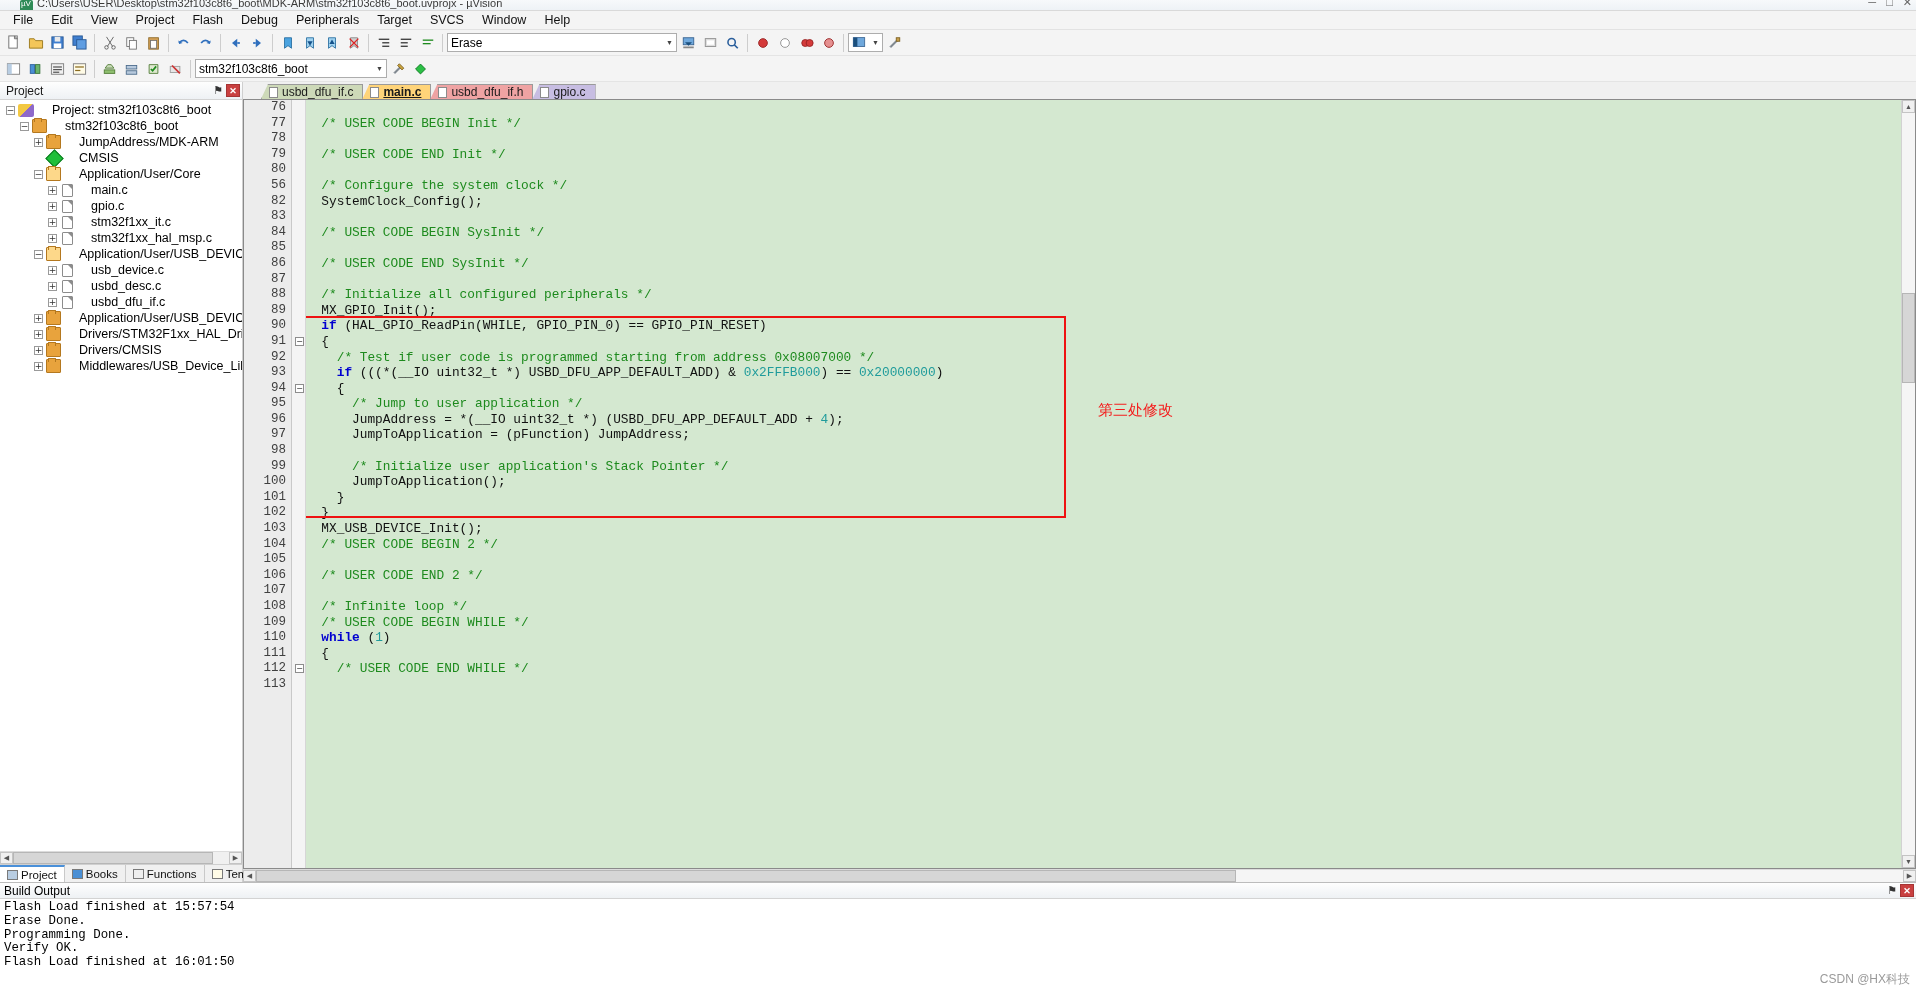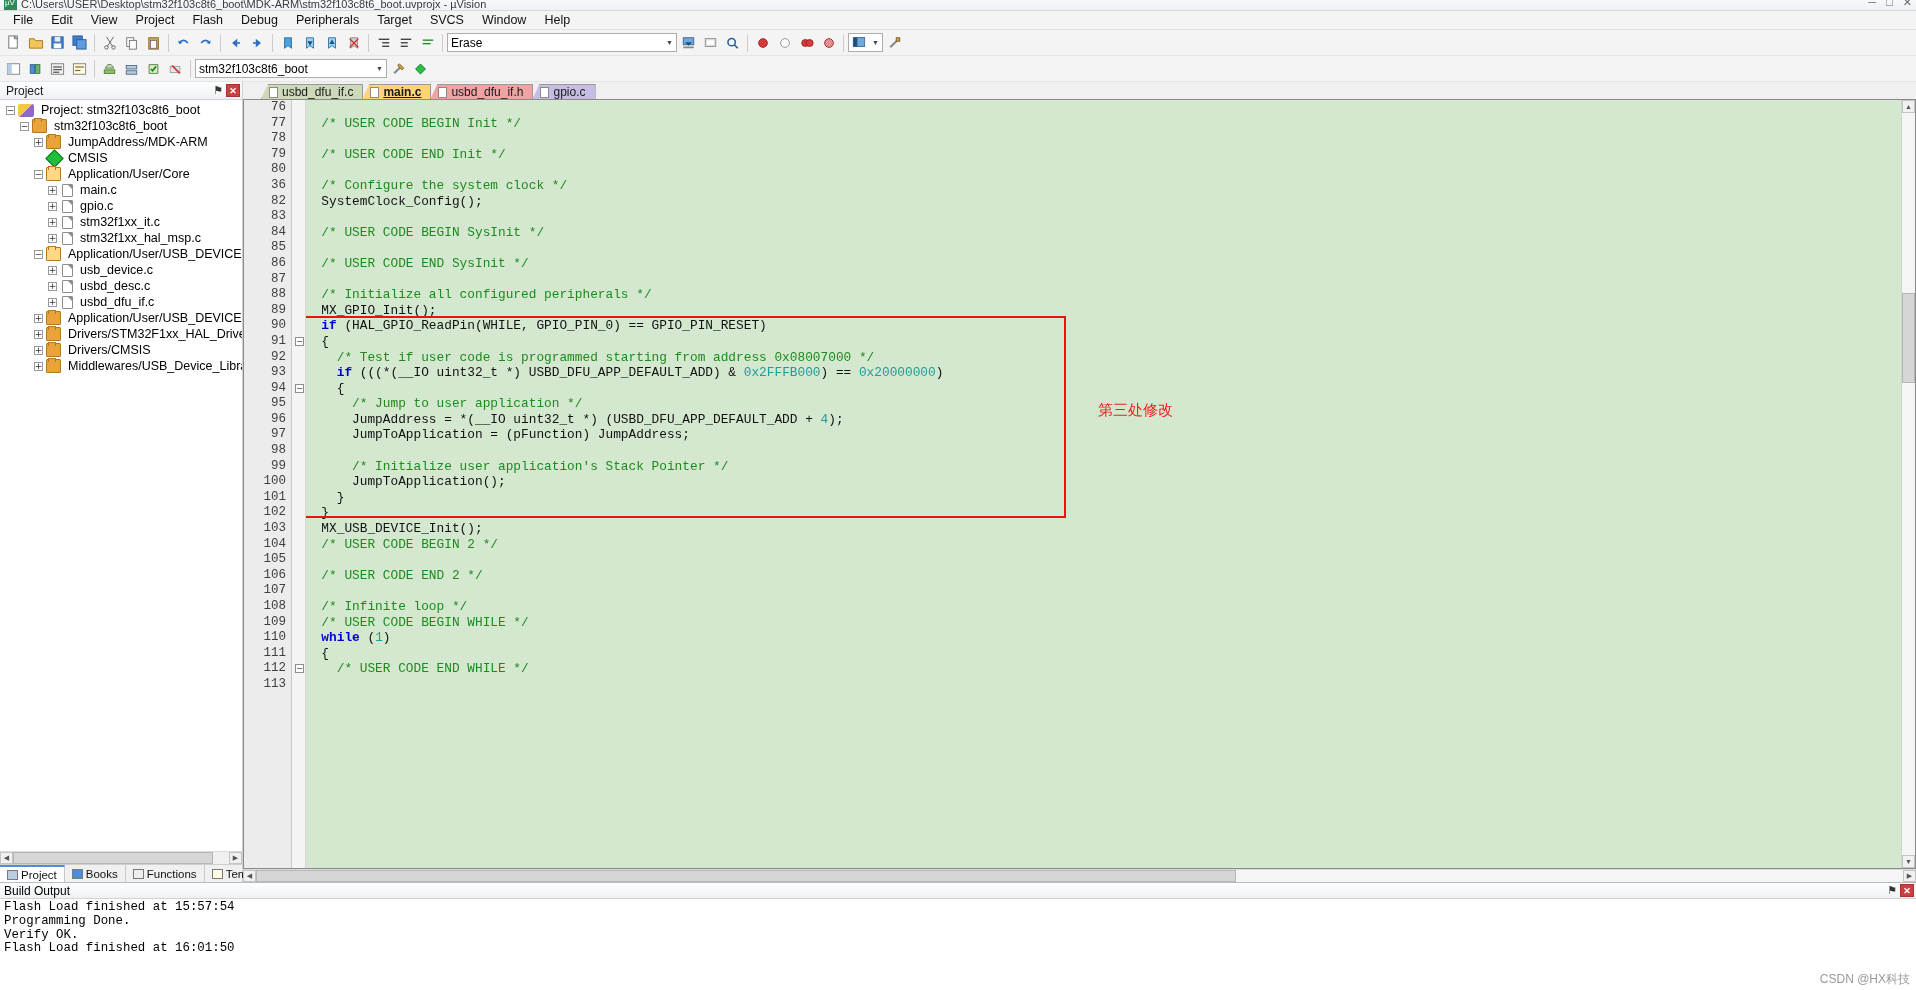--- a/index.html
+++ b/index.html
@@ -11,22 +11,22 @@
     font-family: "Liberation Sans", sans-serif;
     font-size: 12px;
     color: #000;
   }
   #app { width: 1916px; height: 990px; display: flex; flex-direction: column; position: relative; }
 
   
   .titlebar {
     height: 11px;
     background: linear-gradient(to bottom,#f7f9fb,#eef2f6);
-    display: flex; align-items: center;
-    padding: 0 4px;
+    display: flex; 
+    padding: 0 20px;
     font-size: 11px; color: #3a3a3a;
     overflow: hidden; position: relative;
     border-bottom: 1px solid #d9d9d9;
   }
   .titlebar .tb-icon {
     width: 13px; height: 13px; margin-right: 4px; flex: 0 0 auto;
     background: #2e8b57; border-radius: 2px; position: relative;
   }
   .titlebar .tb-icon::after{
     content:"µV"; position:absolute; left:1px; top:-1px; font-size:8px; color:#fff;
@@ -92,21 +92,21 @@
   }
   .tree { flex:1 1 auto; background:#fff; overflow: hidden; padding-top:2px; font-size:12.5px; }
   .trow { display:flex; align-items:center; height:16px; white-space:nowrap; }
   .exp {
     width:9px;height:9px;border:1px solid #9a9a9a;background:#fff;
     display:inline-flex;align-items:center;justify-content:center;
     font-size:9px;line-height:7px; color:#333; flex:0 0 auto; margin-right:3px;
     font-family:"DejaVu Sans", sans-serif;
   }
   .exp.none { border:none; background:transparent; }
-  .tlabel { margin-left:5px; }
+  .tlabel { margin-left:16px; }
   .ic { width:15px; height:14px; flex:0 0 auto; margin-right:2px; position:relative;}
   .ic-folder-closed { background:#e8a33d; border:1px solid #b4781f; border-radius:1px; }
   .ic-folder-closed::before{content:"";position:absolute;left:1px;top:-2px;width:6px;height:3px;background:#e8a33d;border:1px solid #b4781f;border-bottom:none;border-radius:1px 1px 0 0;}
   .ic-folder-open  { background:#fdd88a; border:1px solid #b4781f; border-radius:1px; }
   .ic-folder-open::before{content:"";position:absolute;left:1px;top:-2px;width:6px;height:3px;background:#fdd88a;border:1px solid #b4781f;border-bottom:none;border-radius:1px 1px 0 0;}
   .ic-file { background:#fff; border:1px solid #8c8c8c; width:11px;height:13px; border-radius:1px; margin-left:2px;}
   .ic-file::after{content:"";position:absolute;right:0;top:0;border-top:4px solid #8c8c8c;border-left:4px solid #fff;}
   .ic-proj { width:16px;height:13px; background:linear-gradient(135deg,#f3c842 50%,#8e69c9 50%); border-radius:2px;}
   .ic-cmsis { width:13px;height:13px; margin-left:2px; background:#1fbf3a; transform: rotate(45deg); border:1px solid #0d7a21;}
   .tabs-bottom { height:18px; background:#f0f0f0; display:flex; align-items:stretch; border-top:1px solid #cfcfcf; font-size:11.5px;}
@@ -599,21 +599,21 @@
             <span class="lbl">gpio.c</span>
           </div>
         </div>
       <div class="edit-area">
         <div class="gutter-num" id="gutter">
             <div class="gline">76</div>
             <div class="gline">77</div>
             <div class="gline">78</div>
             <div class="gline">79</div>
             <div class="gline">80</div>
-            <div class="gline">36</div>
+            <div class="gline">56</div>
             <div class="gline">82</div>
             <div class="gline">83</div>
             <div class="gline">84</div>
             <div class="gline">85</div>
             <div class="gline">86</div>
             <div class="gline">87</div>
             <div class="gline">88</div>
             <div class="gline">89</div>
             <div class="gline">90</div>
             <div class="gline">91</div>
@@ -748,20 +748,21 @@
   <div class="buildout">
     <div class="bo-hdr">
       <span>Build Output</span>
       <span class="hdr-btns">
         <span class="pin-btn">⚑</span>
         <span class="close-btn">✕</span>
       </span>
     </div>
     <div class="bo-body" id="bolines">
         <div class="bo-line">Flash Load finished at 15:57:54</div>
+        <div class="bo-line">Erase Done.</div>
         <div class="bo-line">Programming Done.</div>
         <div class="bo-line">Verify OK.</div>
         <div class="bo-line">Flash Load finished at 16:01:50</div>
       </div>
     <div class="watermark">CSDN @HX科技</div>
   </div>
 
 </div>
 
 </body></html>

